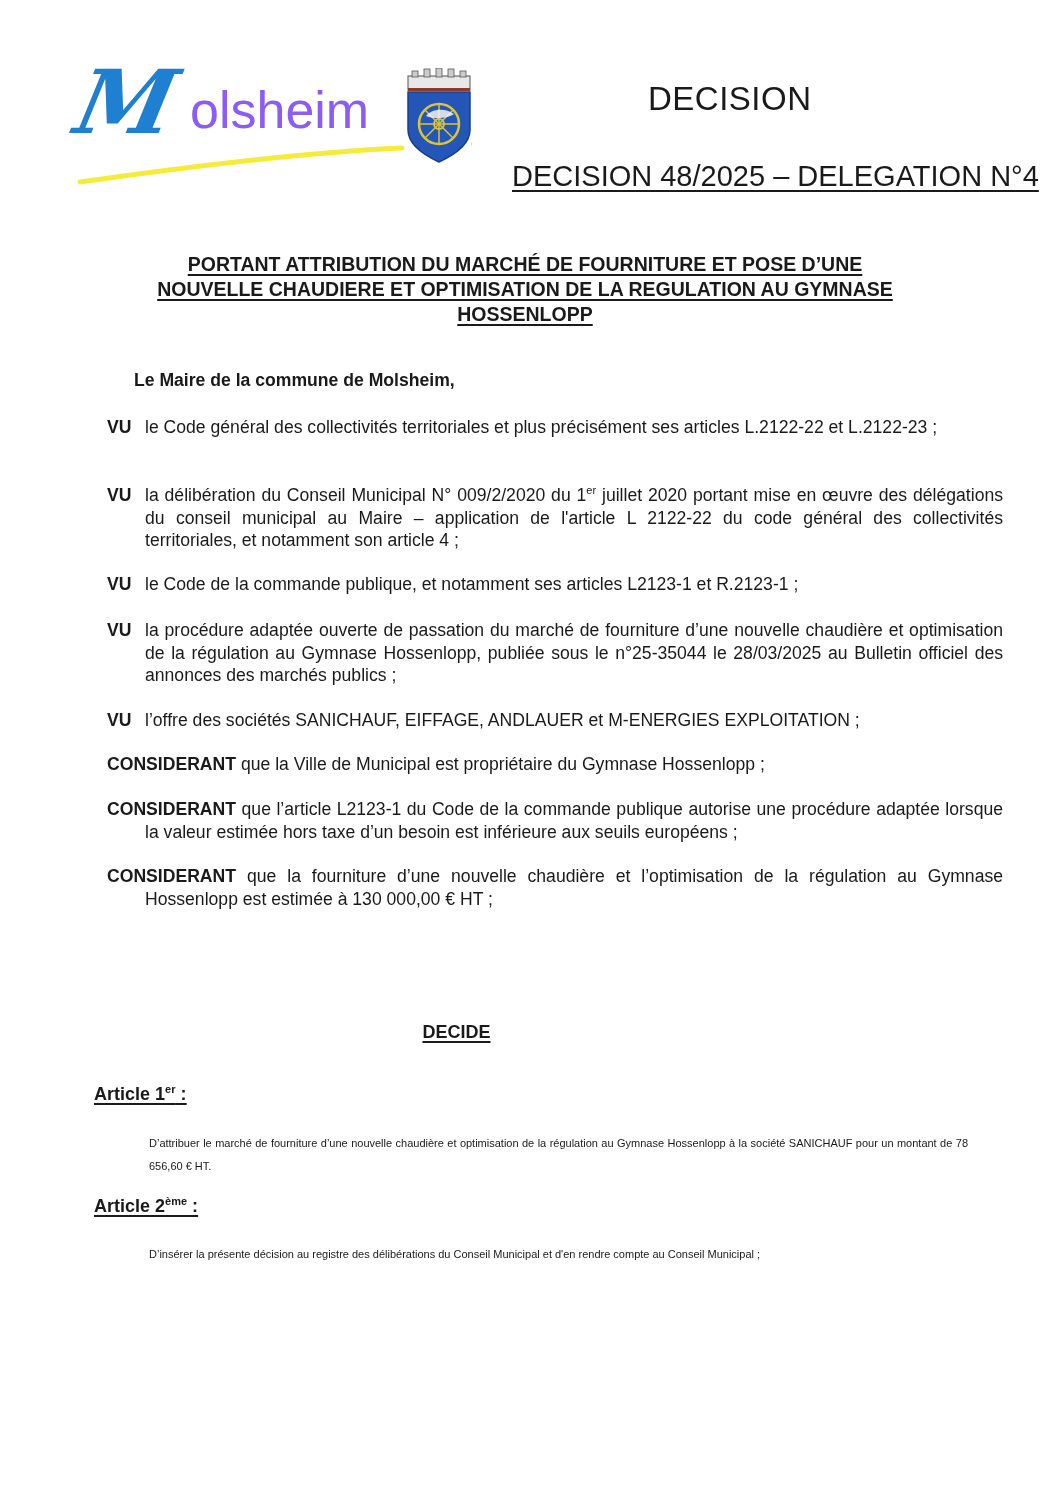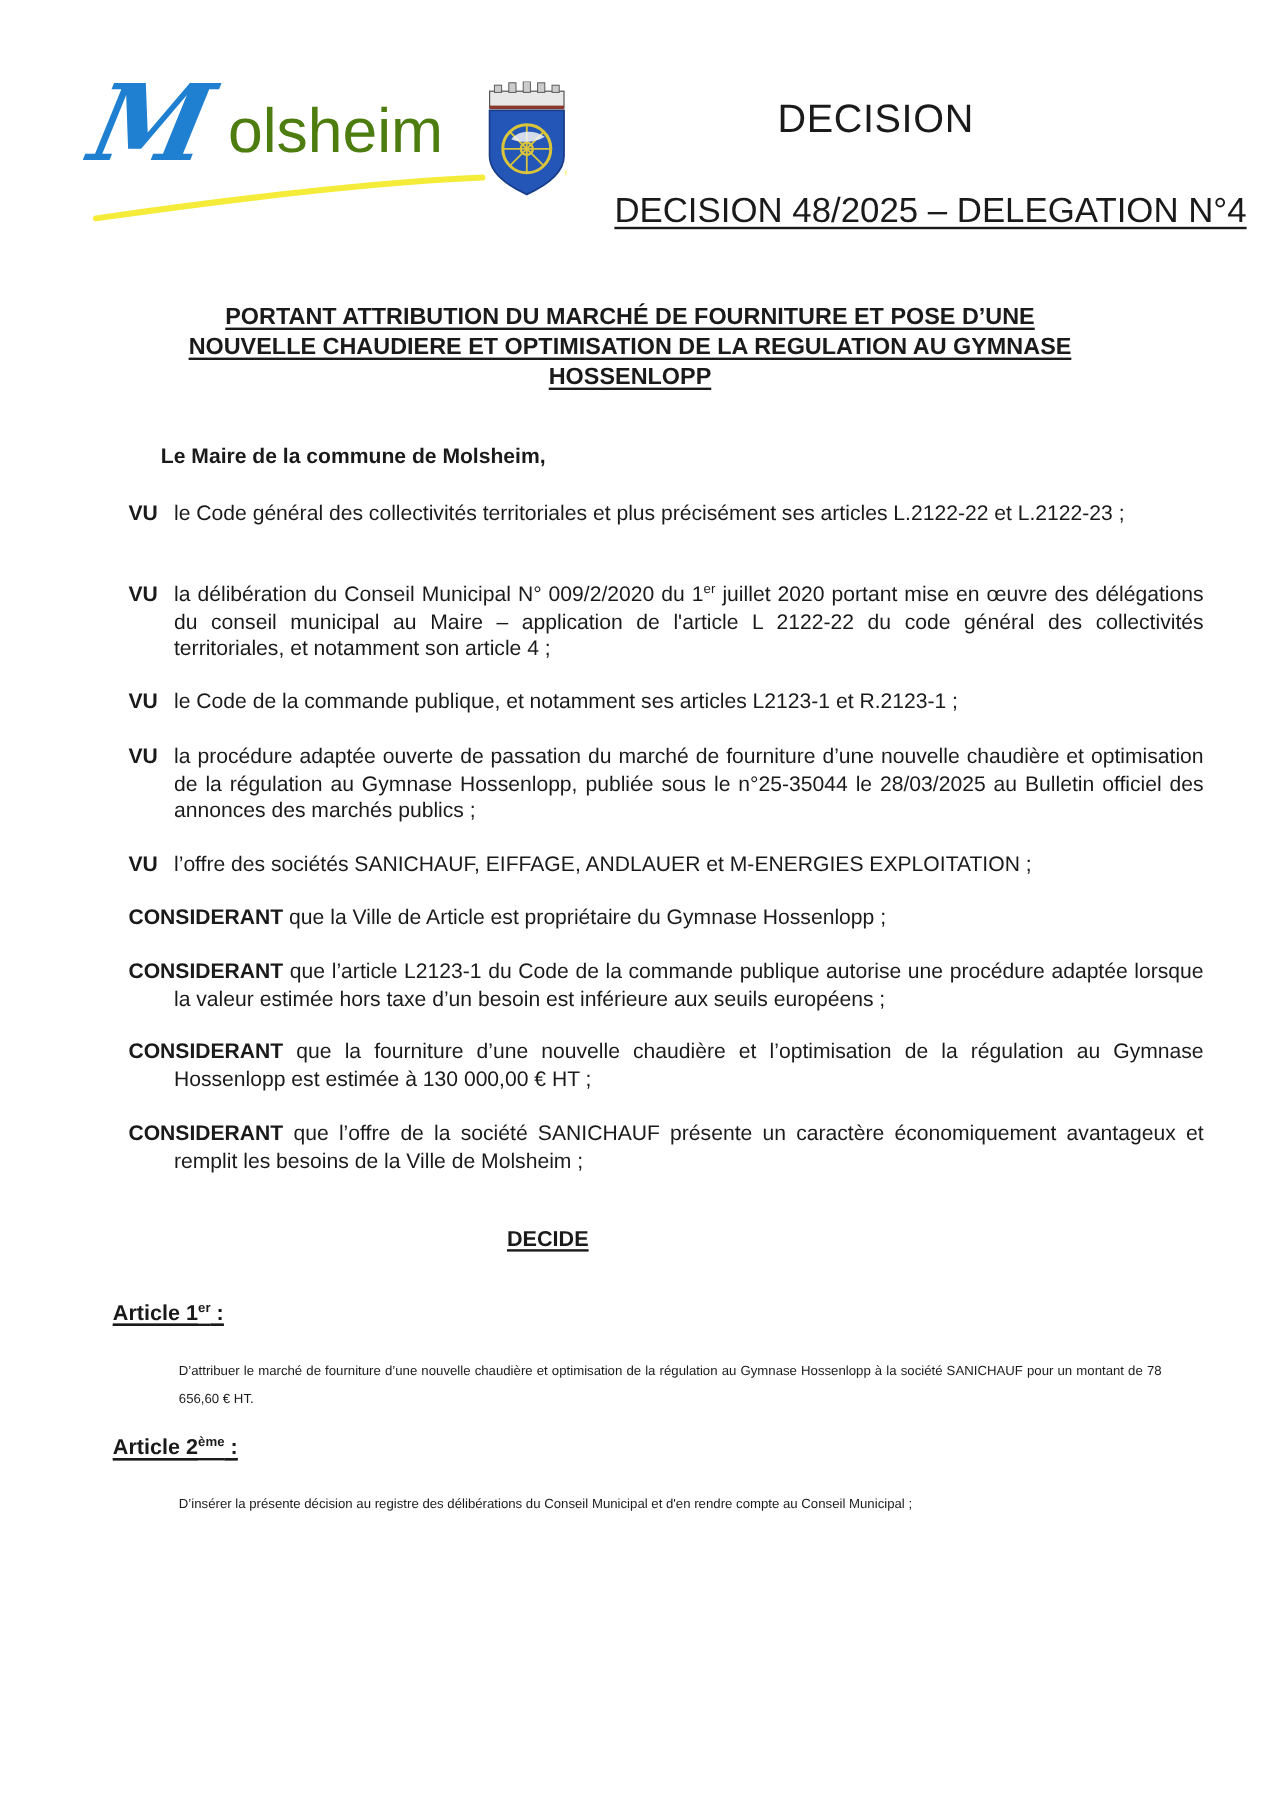--- a/index.html
+++ b/index.html
@@ -5,21 +5,21 @@
   html, body { margin: 0; padding: 0; background: #ffffff; }
   body { width: 1058px; height: 1496px; position: relative; overflow: hidden;
          font-family: "Liberation Sans", sans-serif; color: #1a1a1a; }
   .page { position: absolute; left: 0; top: 0; width: 1058px; height: 1496px; }
 
   
   .logo { position: absolute; left: 72px; top: 56px; width: 410px; height: 130px; }
   .logo-m { position: absolute; left: 6px; top: -6px; font-family: "DejaVu Serif", serif;
             font-style: italic; font-weight: bold; font-size: 88px; color: #1f7fd0;
             letter-spacing: -6px; transform: skewX(-12deg); }
-  .logo-text { position: absolute; left: 118px; top: 24px; font-size: 52px; color: #4d7c0f;
+  .logo-text { position: absolute; left: 118px; top: 24px; font-size: 52px; color: #8b5cf6;
                font-family: "Liberation Sans", sans-serif; }
   .logo-swoosh { position: absolute; left: 0; top: 70px; width: 400px; height: 60px; }
   .crest { position: absolute; left: 330px; top: 12px; width: 74px; height: 96px; }
 
   .doc-type { position: absolute; left: 648px; top: 80px; font-size: 33px; font-weight: normal;
               letter-spacing: 0.5px; }
   .doc-ref { position: absolute; left: 512px; top: 160px; font-size: 29px; font-weight: normal;
              text-decoration: underline; text-underline-offset: 4px; text-decoration-thickness: 2px; }
 
   .subject { position: absolute; left: 100px; width: 850px; top: 252px; text-align: center;
@@ -103,30 +103,27 @@
     <span class="kw">VU</span><span>le Code de la commande publique, et notamment ses articles L2123-1 et R.2123-1 ;</span>
   </div>
   <div class="clause vu" style="top:619px">
     <span class="kw">VU</span><span>la procédure adaptée ouverte de passation du marché de fourniture d’une nouvelle chaudière et optimisation de la régulation au Gymnase Hossenlopp, publiée sous le n°25-35044 le 28/03/2025 au Bulletin officiel des annonces des marchés publics ;</span>
   </div>
   <div class="clause vu" style="top:709px">
     <span class="kw">VU</span><span>l’offre des sociétés SANICHAUF, EIFFAGE, ANDLAUER et M-ENERGIES EXPLOITATION ;</span>
   </div>
 
   <div class="clause cons" style="top:753px">
-    <span class="kw">CONSIDERANT</span><span> que la Ville de Article est propriétaire du Gymnase Hossenlopp ;</span>
+    <span class="kw">CONSIDERANT</span><span> que la Ville de Municipal est propriétaire du Gymnase Hossenlopp ;</span>
   </div>
   <div class="clause cons" style="top:798px">
     <span class="kw">CONSIDERANT</span><span> que l’article L2123-1 du Code de la commande publique autorise une procédure adaptée lorsque la valeur estimée hors taxe d’un besoin est inférieure aux seuils européens ;</span>
   </div>
   <div class="clause cons" style="top:865px">
     <span class="kw">CONSIDERANT</span><span> que la fourniture d’une nouvelle chaudière et l’optimisation de la régulation au Gymnase Hossenlopp est estimée à 130 000,00 € HT ;</span>
-  </div>
-  <div class="clause cons" style="top:933px">
-    <span class="kw">CONSIDERANT</span><span> que l’offre de la société SANICHAUF présente un caractère économiquement avantageux et remplit les besoins de la Ville de Molsheim ;</span>
   </div>
 
   <div class="decide">
     <span>DECIDE</span>
   </div>
 
   <div class="article-h" style="top:1084px">
     <span><span>Article 1</span><sup>er</sup><span> :</span></span>
   </div>
   <div class="article-t" style="top:1132px">D’attribuer le marché de fourniture d’une nouvelle chaudière et optimisation de la régulation au Gymnase Hossenlopp à la société SANICHAUF pour un montant de 78 656,60 € HT.</div>

